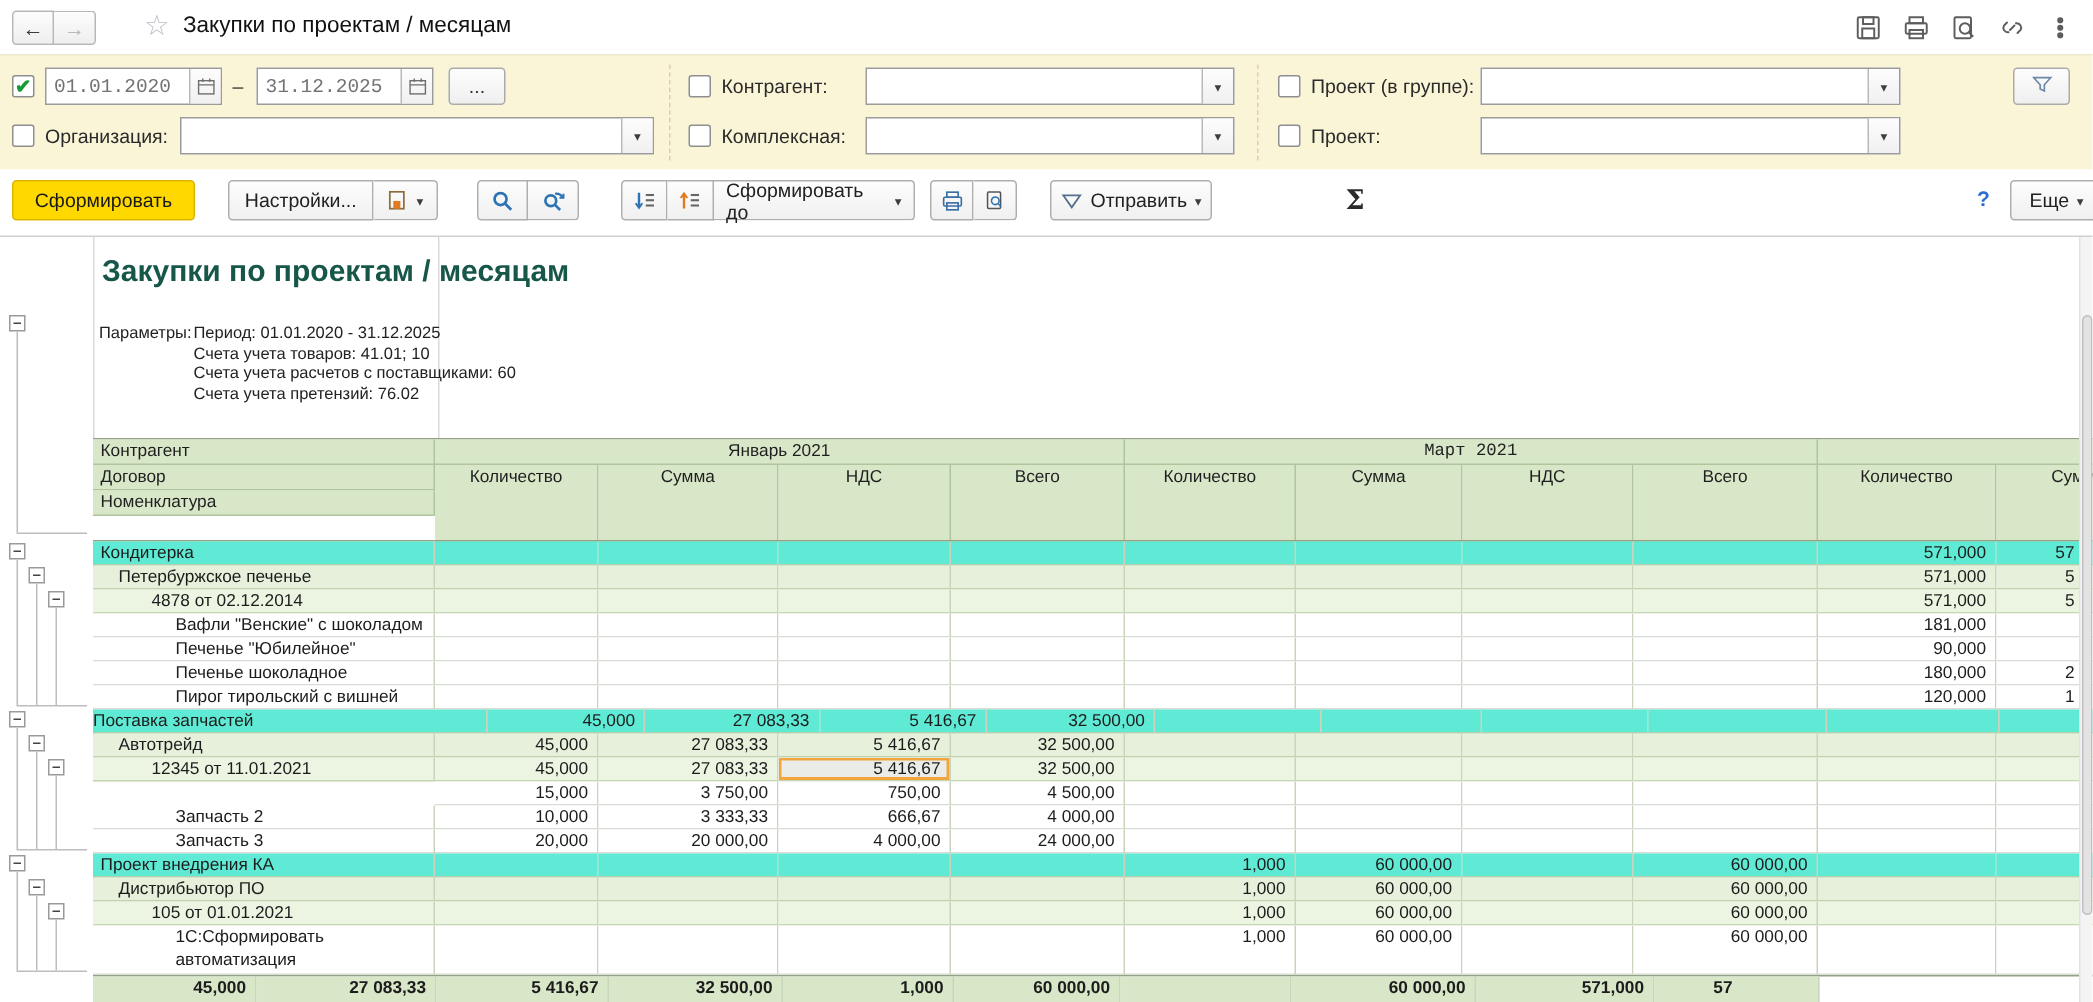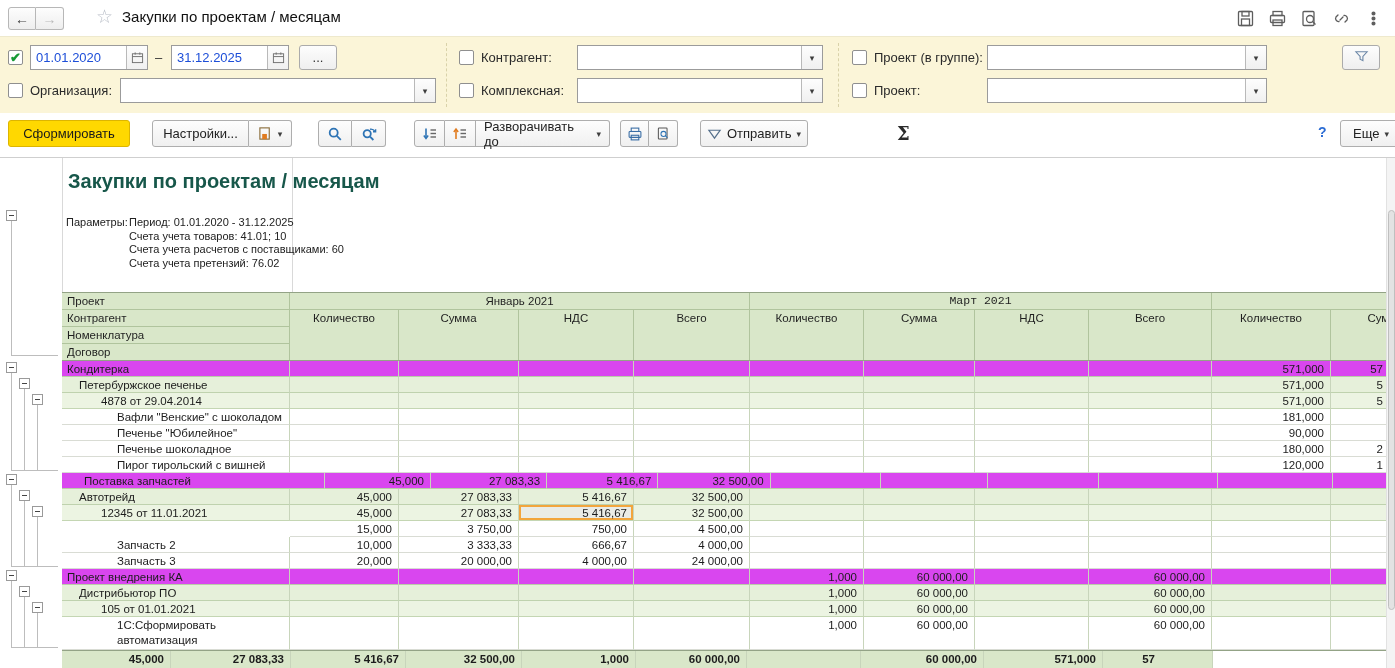--- a/index.html
+++ b/index.html
@@ -19,21 +19,21 @@
   .ticon { width:19px; height:19px; }
   .ticon svg { stroke:#5d5d5d; fill:none; stroke-width:1.3; }
 
   
   #fpanel { position:absolute; left:0; top:36px; width:1395px; height:77px;
     background:#fbf5d8; border-top:1px solid #eee9cd; }
   .cb { position:absolute; width:15px; height:15px; background:#fff; border:1px solid #8f8f8f; border-radius:2px;
     display:flex; align-items:center; justify-content:center; font-size:13px; color:#169a35; font-weight:bold; }
   .flabel { position:absolute; font-size:13px; color:#2a2a2a; line-height:26px; height:26px; }
   .inp { position:absolute; height:25px; background:#fff; border:1px solid #9b9b9b; display:flex; align-items:stretch; }
-  .inp .txt { flex:1; display:flex; align-items:center; padding:0 5px; font-size:13px; color:#1d4ed8; }
+  .inp .txt { flex:1; display:flex; align-items:center; padding:0 5px; font-size:13px; color:#737373;font-family:Liberation Mono, monospace; }
   .inp .sidebtn { width:21px; border-left:1px solid #b9b9b9; background:linear-gradient(#fdfdfd,#f0f0f0);
     display:flex; align-items:center; justify-content:center; }
   .caret { font-size:9px; color:#3e3e3e; }
   .dash { position:absolute; font-size:13px; color:#333; }
   .vsep { position:absolute; top:6px; height:64px; width:0; border-left:1px dashed #d9d2a9; }
   .minibtn { position:absolute; height:25px; border:1px solid #ababab; border-radius:3px;
     background:linear-gradient(#fdfdfd,#efefef); display:flex; align-items:center; justify-content:center;
     font-size:13px; color:#333; }
 
   
@@ -74,21 +74,21 @@
   #hleft { position:absolute; left:0; top:0; width:228px; }
   #hright { position:absolute; left:228px; top:0; display:flex; flex-direction:column; }
   #thead { position:relative; height:68px; }
   #tbody { position:relative; border-top:1px solid #93a386; }
   .r { display:flex; }
   .c { border-right:1px solid #c8d5bb; overflow:hidden; white-space:nowrap; font-size:11.5px;
     line-height:15px; padding-top:0.5px; }
   .c.num { text-align:right; padding-right:6px; }
   .c.frag { padding-right:57px; }
   .c.lbl { padding-right:2px; }
-  .r.lvl1 .c { background:#d946ef; border-bottom:1px solid #b9cda8; }
+  .r.lvl1 .c { background:#5eead4; border-bottom:1px solid #b9cda8; }
   .r.lvl2 .c { background:#e6f0da; border-bottom:1px solid #bfd2ae; }
   .r.lvl3 .c { background:#ecf4e2; border-bottom:1px solid #c4d6b3; }
   .r.lvl4 .c { background:#ffffff; border-bottom:1px solid #d9dcd4; }
   .r.lvl0 .c { background:#d9e7c9; border-bottom:1px solid #b0c49d; font-weight:bold; }
   .r.lvl0 { border-top:1px solid #93a386; }
   .c.sel { box-shadow: inset 0 0 0 2px #f2a53d; background:#eaece7 !important; }
   .c.wrap2 { white-space:normal; }
 
   
   .obox { position:absolute; width:11px; height:11px; background:#fff; border:1px solid #9a9a9a;
@@ -280,21 +280,21 @@
       <svg width="16" height="16" viewBox="0 0 16 16" fill="none">
           <line x1="4" y1="3.5" x2="4" y2="13" stroke="#e07b1f" stroke-width="1.6"></line>
           <path d="M1.8 6 L4 3 L6.2 6" fill="none" stroke="#e07b1f" stroke-width="1.4"></path>
           <line x1="8.5" y1="4" x2="14" y2="4" stroke="#666" stroke-width="1.4"></line>
           <line x1="8.5" y1="7.5" x2="14" y2="7.5" stroke="#666" stroke-width="1.4"></line>
           <line x1="8.5" y1="11" x2="14" y2="11" stroke="#666" stroke-width="1.4"></line>
         </svg>
     </span>
   </div>
   <div class="tbtn grp last" style="left:476px; width:134px;">
-    <span>Разворачивать до</span>
+    <span>Сформировать до</span>
       <span class="caret">▾</span>
   </div>
 
   <div class="tbtn grp first icononly" style="left:620px; width:29px;">
     <span>
       <svg width="16" height="16" viewBox="0 0 19 19" fill="none" stroke="#3a6ea5" stroke-width="1.3">
           <rect x="5" y="2.5" width="9" height="4"></rect>
           <rect x="2.5" y="6.5" width="14" height="7" rx="1"></rect>
           <rect x="5" y="11" width="9" height="5.5"></rect>
         </svg>
@@ -362,24 +362,23 @@
       <div class="obox" style="left: 19px; top: 428px;"></div>
       <div class="oline" style="left: 24px; top: 439px; height: 50px;"></div>
       <div class="obox" style="left: 32px; top: 444px;"></div>
       <div class="oline" style="left: 37px; top: 455px; height: 34px;"></div>
       <div class="otick" style="left: 11px; top: 489px; width: 47px;"></div>
     </div>
 
   <div id="sheet">
     <div id="thead">
         <div id="hleft">
-          <div class="hc rowhdr" style="width: 228px;">Проект</div>
           <div class="hc rowhdr" style="width: 228px;">Контрагент</div>
+          <div class="hc rowhdr" style="width: 228px;">Договор</div>
           <div class="hc rowhdr" style="width: 228px;">Номенклатура</div>
-          <div class="hc rowhdr" style="width: 228px;">Договор</div>
         </div>
         <div id="hright">
           <div class="hrowtop">
             <div class="hc monthc" style="width: 460px;">Январь 2021</div>
             <div class="hc monthc" style="width: 462px; font-family: Liberation Mono, monospace;">Март 2021</div>
             <div class="hc monthc" style="width: 229px;"></div>
           </div>
           <div class="hrowtop">
             <div class="hc meas" style="width: 109px;">Количество</div>
             <div class="hc meas" style="width: 120px;">Сумма</div>
@@ -415,21 +414,21 @@
           <div class="c num" style="width: 115px;"></div>
           <div class="c num" style="width: 116px;"></div>
           <div class="c num" style="width: 114px;"></div>
           <div class="c num" style="width: 111px;"></div>
           <div class="c num" style="width: 114px;"></div>
           <div class="c num" style="width: 123px;"></div>
           <div class="c num" style="width: 119px;">571,000</div>
           <div class="c num frag" style="width: 110px;">5</div>
         </div>
         <div class="r lvl3" style="height: 16px;">
-          <div class="c lbl" style="width: 228px; padding-left: 39px;">4878 от 29.04.2014</div>
+          <div class="c lbl" style="width: 228px; padding-left: 39px;">4878 от 02.12.2014</div>
           <div class="c num" style="width: 109px;"></div>
           <div class="c num" style="width: 120px;"></div>
           <div class="c num" style="width: 115px;"></div>
           <div class="c num" style="width: 116px;"></div>
           <div class="c num" style="width: 114px;"></div>
           <div class="c num" style="width: 111px;"></div>
           <div class="c num" style="width: 114px;"></div>
           <div class="c num" style="width: 123px;"></div>
           <div class="c num" style="width: 119px;">571,000</div>
           <div class="c num frag" style="width: 110px;">5</div>
@@ -480,21 +479,21 @@
           <div class="c num" style="width: 115px;"></div>
           <div class="c num" style="width: 116px;"></div>
           <div class="c num" style="width: 114px;"></div>
           <div class="c num" style="width: 111px;"></div>
           <div class="c num" style="width: 114px;"></div>
           <div class="c num" style="width: 123px;"></div>
           <div class="c num" style="width: 119px;">120,000</div>
           <div class="c num frag" style="width: 110px;">1</div>
         </div>
         <div class="r lvl1" style="height: 16px;">
-          <div class="c lbl" style="width: 272px; padding-left: 22px;">Поставка запчастей</div>
+          <div class="c lbl" style="width: 272px; padding-left: 0;">Поставка запчастей</div>
           <div class="c num" style="width: 109px;">45,000</div>
           <div class="c num" style="width: 120px;">27 083,33</div>
           <div class="c num" style="width: 115px;">5 416,67</div>
           <div class="c num" style="width: 116px;">32 500,00</div>
           <div class="c num" style="width: 114px;"></div>
           <div class="c num" style="width: 111px;"></div>
           <div class="c num" style="width: 114px;"></div>
           <div class="c num" style="width: 123px;"></div>
           <div class="c num" style="width: 119px;"></div>
           <div class="c num frag" style="width: 110px;"></div>

